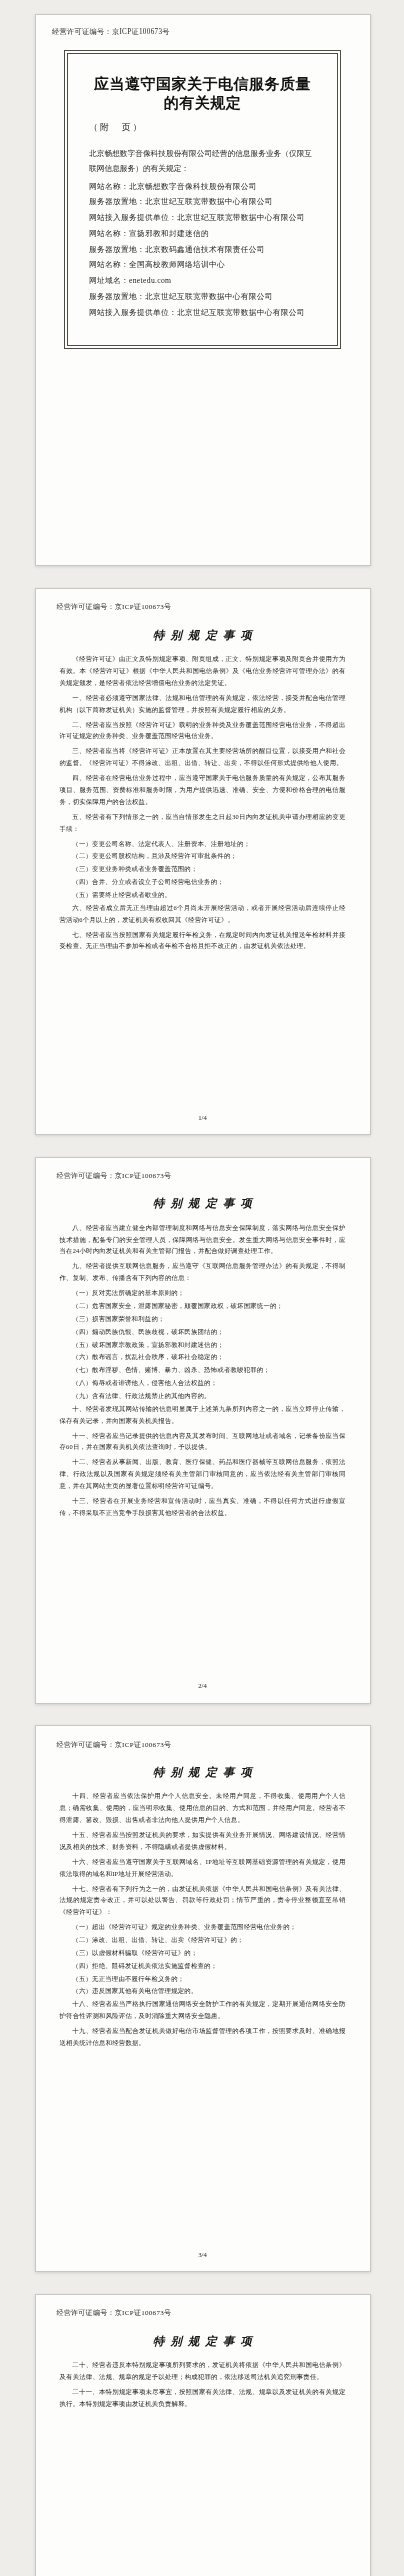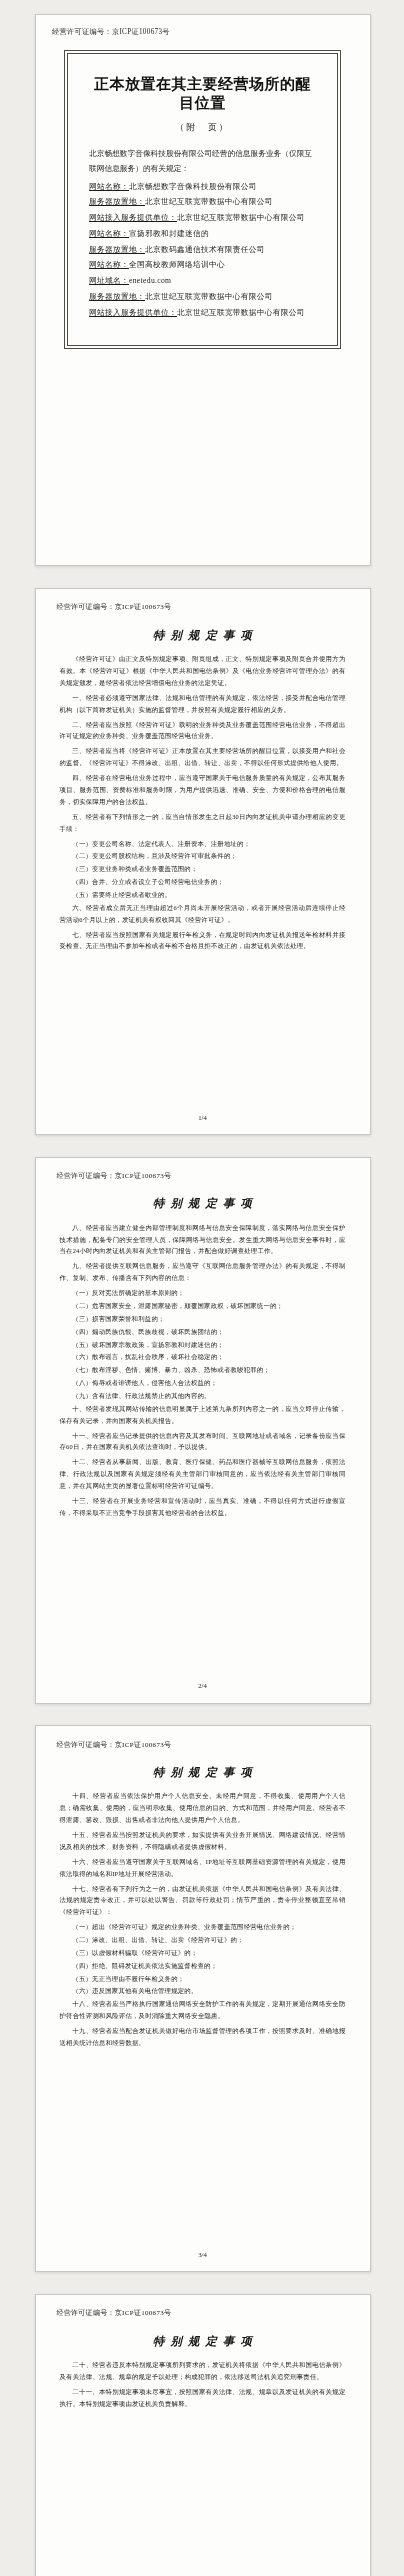--- a/index.html
+++ b/index.html
@@ -28,24 +28,24 @@
   .page.p1 .lic-no{margin:3.1px 0 13.4px 1px;}
   .page.prov .lic-no{font-size:7px;margin:1px 0 0 -3.1px;}
 
   .frame-outer{border:1.5px solid #4e4b43;padding:2.1px;margin:0 13.4px;}
   .frame-inner{border:0.5px solid #4e4b43;padding:17.5px 20.6px 24px;min-height:222px;}
 
   h1.cert-title{
     font-size:15px;text-align:center;margin:3.1px 0 9.3px;
     font-weight:bold;color:#131313;letter-spacing:0.5px;
   }
-  .cert-sub{text-align:center;font-size:8.8px;margin:0 0 12.4px;letter-spacing:2.1px;}
+  .cert-sub{font-size:8.8px;margin:0 0 12.4px;letter-spacing:2.1px;}
   .intro{font-size:7.7px;line-height:1.95;margin:0 0 2.1px;}
   .info-line{font-size:7.7px;line-height:2.05;}
-  .info-label{letter-spacing:0.3px;text-decoration:underline;}
+  .info-label{letter-spacing:0.3px;}
   .info-value{letter-spacing:0.3px;}
 
   h2.prov-title{
     text-align:center;font-size:11.3px;letter-spacing:6.2px;
     margin:15.5px 0 10.3px;font-weight:bold;color:#131313;text-indent:6.2px;font-style:italic;
   }
   .prov-body{
     font-size:6.4px;line-height:1.85;text-align:justify;
     color:#181818;letter-spacing:0.2px;
   }
@@ -58,21 +58,21 @@
 </style>
 </head>
 <body>
 
 <div class="page p1">
   <div class="lic-no">
     <span>经营许可证编号：</span><span>京ICP证100673号</span>
   </div>
   <div class="frame-outer">
     <div class="frame-inner">
-      <h1 class="cert-title">正本放置在其主要经营场所的醒目位置</h1>
+      <h1 class="cert-title">应当遵守国家关于电信服务质量的有关规定</h1>
       <div class="cert-sub">（附　页）</div>
       <p class="intro">北京畅想数字音像科技股份有限公司经营的信息服务业务（仅限互联网信息服务）的有关规定：</p>
       <div id="site-lines">
           <div class="info-line"><span class="info-label">网站名称：</span><span class="info-value">北京畅想数字音像科技股份有限公司</span></div>
           <div class="info-line"><span class="info-label">服务器放置地：</span><span class="info-value">北京世纪互联宽带数据中心有限公司</span></div>
           <div class="info-line"><span class="info-label">网站接入服务提供单位：</span><span class="info-value">北京世纪互联宽带数据中心有限公司</span></div>
           <div class="info-line"><span class="info-label">网站名称：</span><span class="info-value">宣扬邪教和封建迷信的</span></div>
           <div class="info-line"><span class="info-label">服务器放置地：</span><span class="info-value">北京数码鑫通信技术有限责任公司</span></div>
           <div class="info-line"><span class="info-label">网站名称：</span><span class="info-value">全国高校教师网络培训中心</span></div>
           <div class="info-line"><span class="info-label">网址域名：</span><span class="info-value">enetedu.com</span></div>

